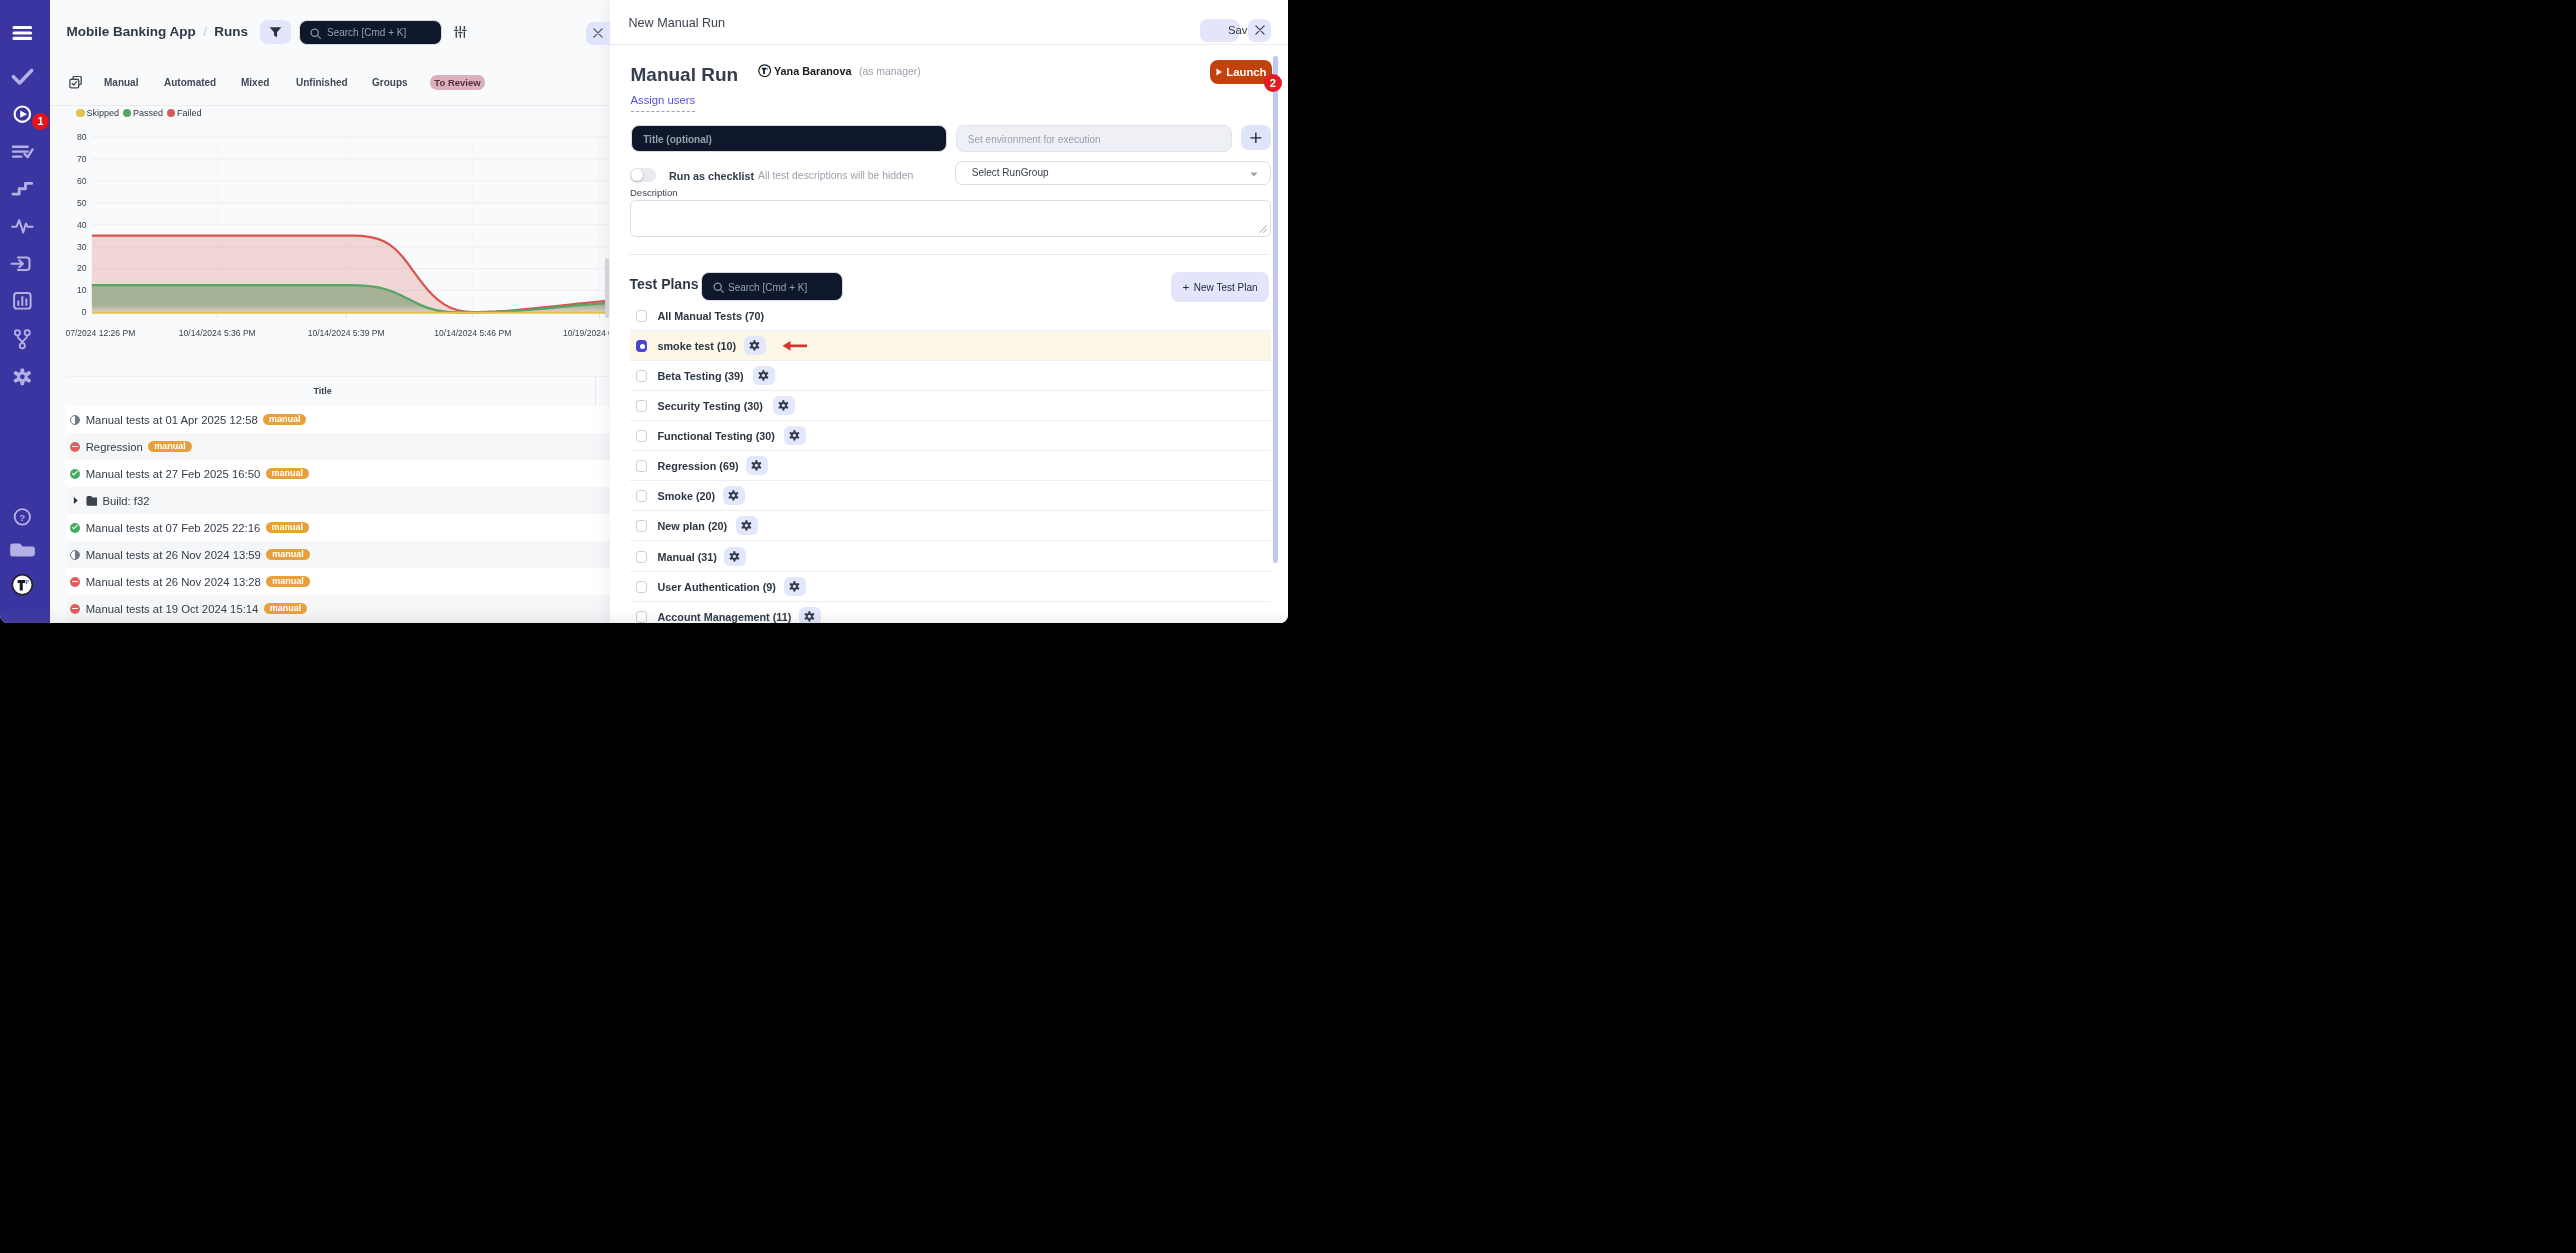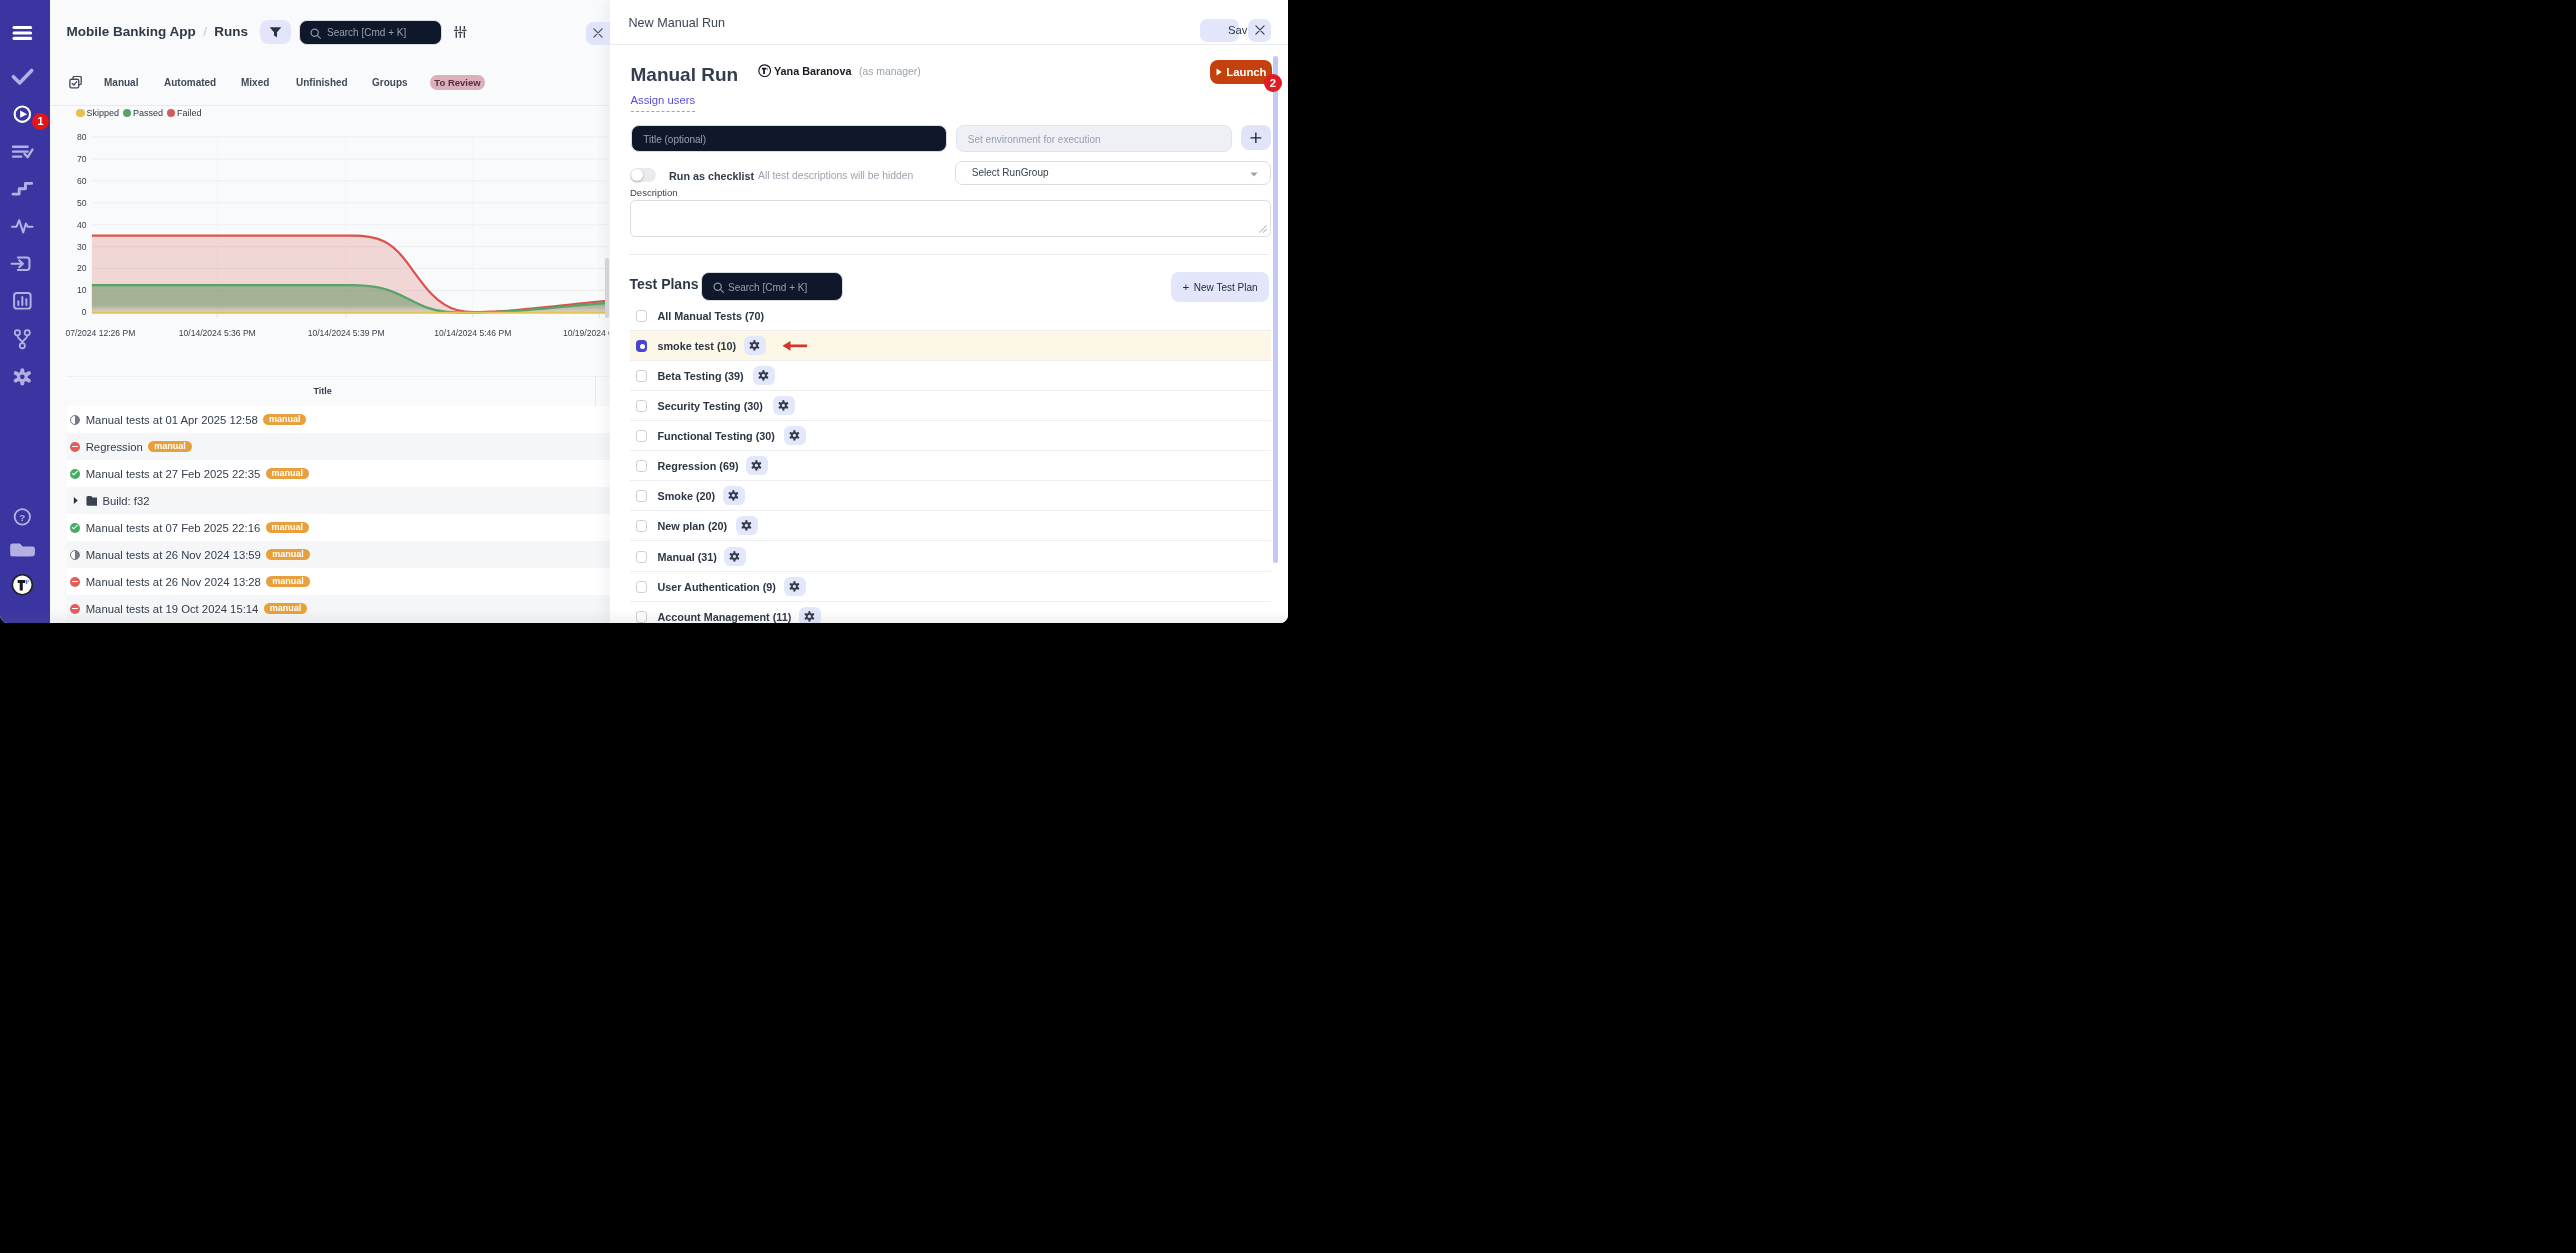--- a/index.html
+++ b/index.html
@@ -151,21 +151,21 @@
         <span class="txt">Manual tests at 01 Apr 2025 12:58</span>
         <span class="badge-manual">manual</span>
       </div>
     <div class="t-row" style="top:433px; background:#f5f6f8;">
         <div class="stat red"></div>
         <span class="txt">Regression</span>
         <span class="badge-manual">manual</span>
       </div>
     <div class="t-row" style="top:460px; background:#fff;">
         <div class="stat green"></div>
-        <span class="txt">Manual tests at 27 Feb 2025 22:35</span>
+        <span class="txt">Manual tests at 27 Feb 2025 16:50</span>
         <span class="badge-manual">manual</span>
       </div>
     <div class="t-row" style="top:487px; background:#f5f6f8;">
       <svg class="abs" style="left:6.3px; top:9px;" width="5.4" height="9" viewBox="0 0 6 10">
           <path d="M1 1 L5.2 5 L1 9 Z" fill="#283038"></path>
         </svg>
       <svg class="abs" style="left:19px; top:8px;" width="11.7" height="10.8" viewBox="0 0 13 12">
           <path d="M0.5 2.8 a1.8 1.8 0 0 1 1.8 -1.8 h3.4 l1.6 1.8 h4.4 a1.8 1.8 0 0 1 1.8 1.8 v5.6 a1.8 1.8 0 0 1 -1.8 1.8 h-9.4 a1.8 1.8 0 0 1 -1.8 -1.8 z" fill="#3a434f"></path>
         </svg>
       <span class="txt" style="margin-left:16.7px;">Build: f32</span>
@@ -272,21 +272,21 @@
     <span class="abs" style="left:249px; top:66px; font-size:10.4px; color:#99a2ad;">(as manager)</span>
     <div class="abs" style="left:600px; top:60px; width:62px; height:24px; background:#c2410c; border-radius:8px; display:flex; align-items:center; justify-content:center;">
       <svg width="6.3" height="8" style="margin-right:4.5px;" viewBox="0 0 7 9">
           <path d="M0.5 0.5 L6.5 4.5 L0.5 8.5 Z" fill="#fff"></path>
         </svg>
       <span style="color:#fff; font-size:11.3px; font-weight:bold;">Launch</span>
     </div>
     <div class="abs" style="left:654px; top:74px; width:18px; height:18px; border-radius:50%; background:#e01b22; z-index:5; color:#fff; font-size:11.3px; font-weight:bold; text-align:center; line-height:18px;">2</div>
     <span class="abs" style="left:20.5px; top:94px; font-size:11.3px; color:#584fd8; border-bottom:0.9px dashed #9d97ea; padding-bottom:4.5px;">Assign users</span>
 
-    <div class="abs inp" style="left:20.5px; top:125px; width:316px; height:27px;">
+    <div class="abs inp" style="left:20.5px; top:125px; width:316px; height:27px;font-weight:bold;">
       <span class="abs ph" style="left:11.7px; top:8px;">Title (optional)</span>
     </div>
     <div class="abs" style="left:346px; top:125px; width:276px; height:27px; background:#eef0f5; border:0.9px solid #e0e3f0; border-radius:8px;">
       <span class="abs" style="left:10.8px; top:8px; font-size:10px; color:#98a1b0;">Set environment for execution</span>
     </div>
     <div class="abs btn-lav" style="left:631px; top:125px; width:30px; height:25px; background:#e0e4fa;">
       <svg class="abs" style="left:9.2px; top:6.8px;" width="11.7" height="11.7" viewBox="0 0 13 13">
           <path d="M6.5 0.5 V12.5 M0.5 6.5 H12.5" stroke="#1e2631" stroke-width="1.5"></path>
         </svg>
     </div>

